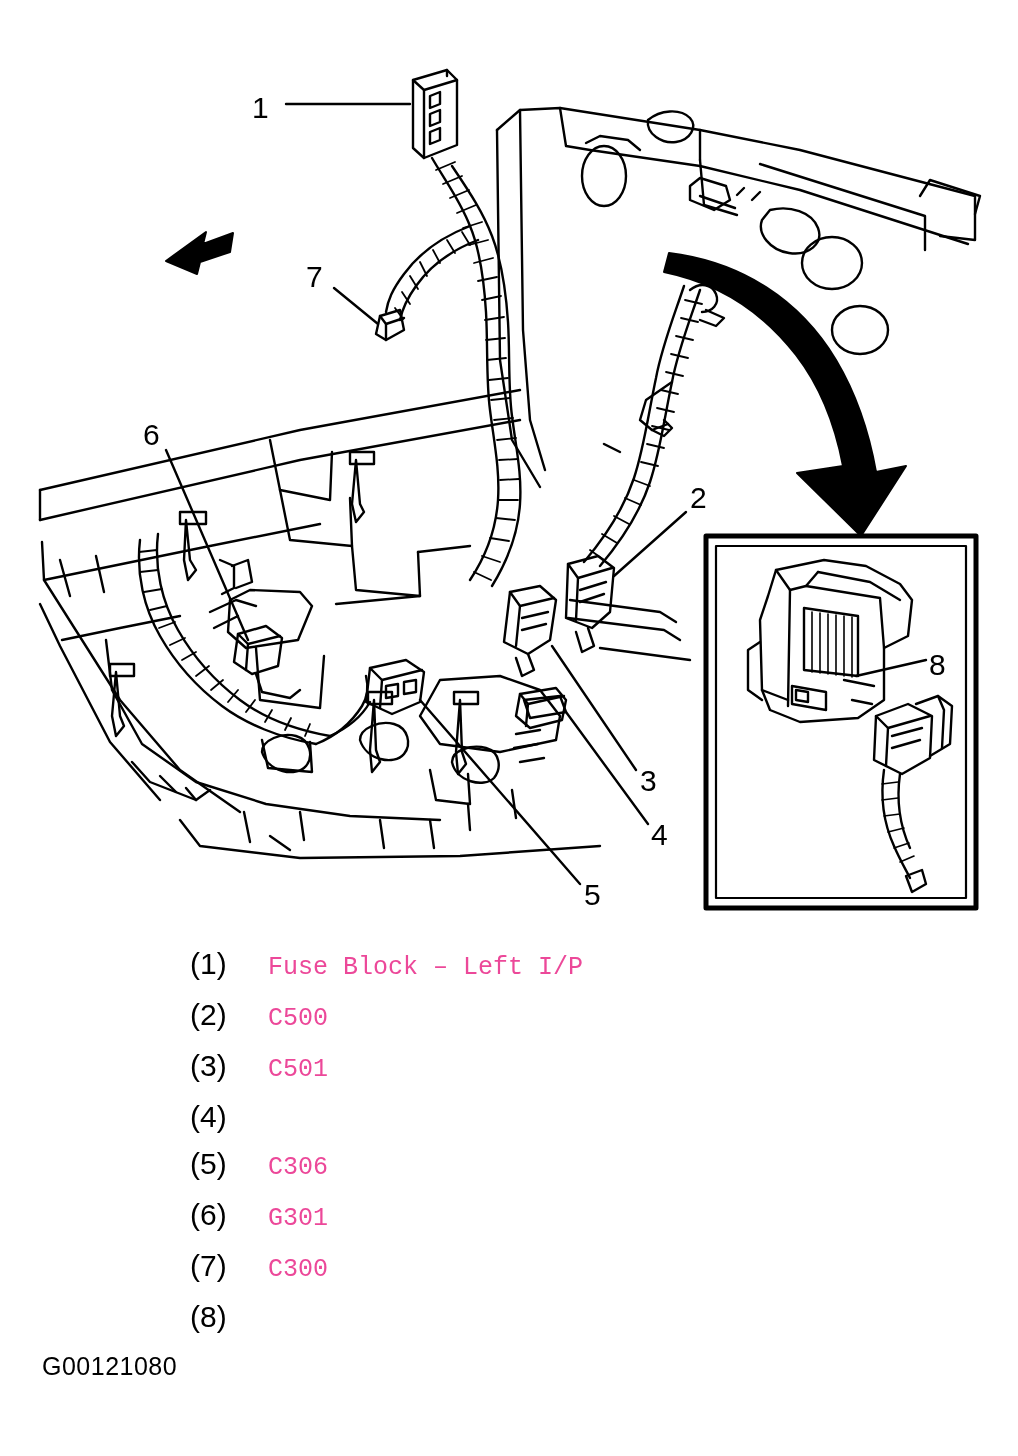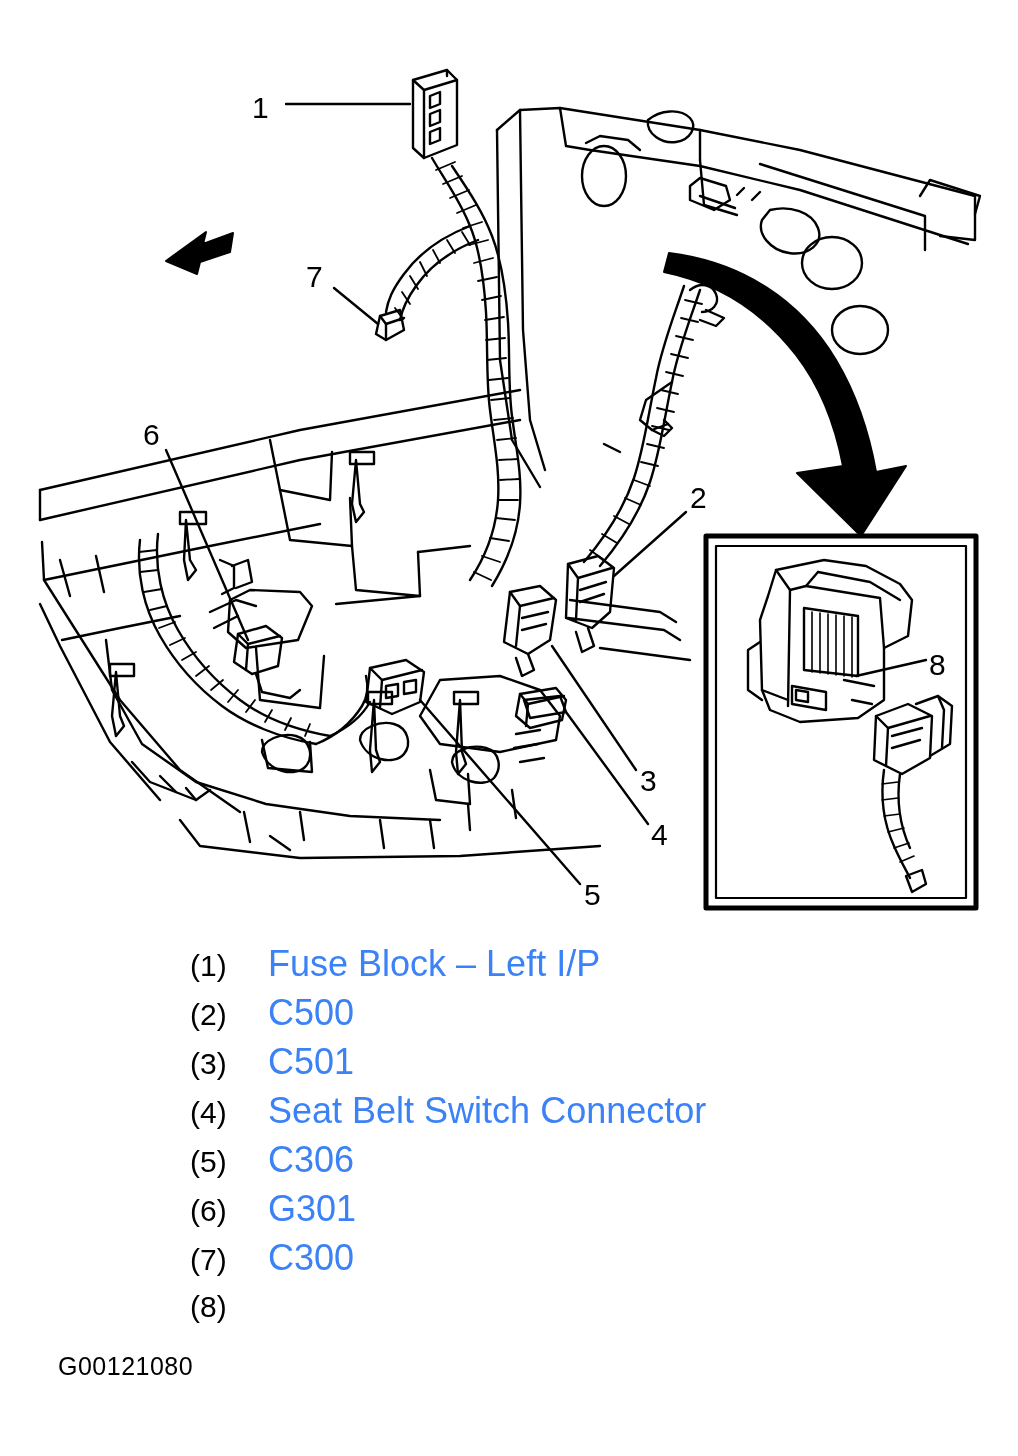--- a/index.html
+++ b/index.html
@@ -42,28 +42,29 @@
     margin-bottom: 9px;
   }
   .legend-key {
     width: 78px;
     flex: 0 0 78px;
     font-size: 30px;
     line-height: 38px;
     color: #000;
   }
   .legend-label {
-    font-size: 36px;
+    font-size: 25px;
     line-height: 38px;
-    color: #3b82f6;
+    color: #ec4899;
     white-space: nowrap;
+    font-family: Liberation Mono, monospace;
   }
   #figure-id {
     position: absolute;
-    left: 58px;
+    left: 42px;
     top: 1352px;
     font-size: 25px;
     letter-spacing: 0.5px;
     color: #000;
   }
 </style>
 </head>
 <body>
 
 <div id="diagram-area">
@@ -383,21 +384,20 @@
   <div class="legend-row">
     <span class="legend-key">(2)</span>
     <span class="legend-label">C500</span>
   </div>
   <div class="legend-row">
     <span class="legend-key">(3)</span>
     <span class="legend-label">C501</span>
   </div>
   <div class="legend-row">
     <span class="legend-key">(4)</span>
-    <span class="legend-label">Seat Belt Switch Connector</span>
   </div>
   <div class="legend-row">
     <span class="legend-key">(5)</span>
     <span class="legend-label">C306</span>
   </div>
   <div class="legend-row">
     <span class="legend-key">(6)</span>
     <span class="legend-label">G301</span>
   </div>
   <div class="legend-row">

